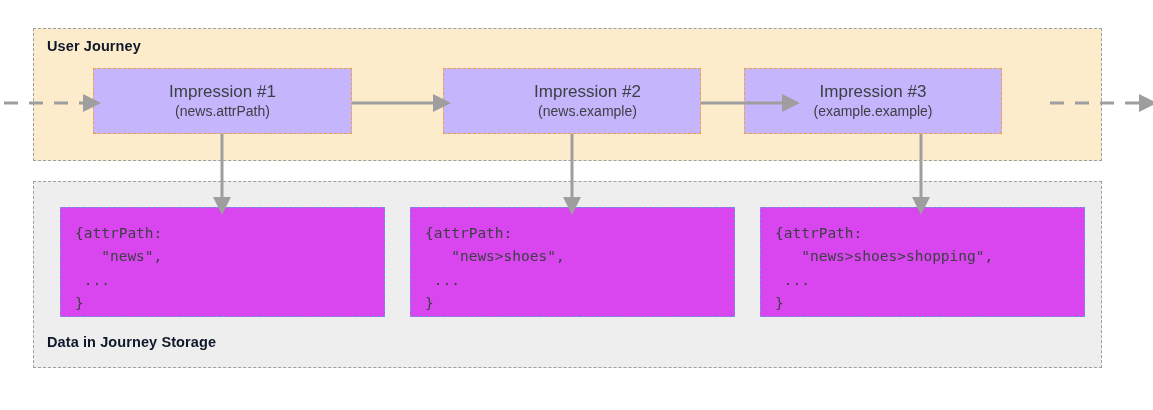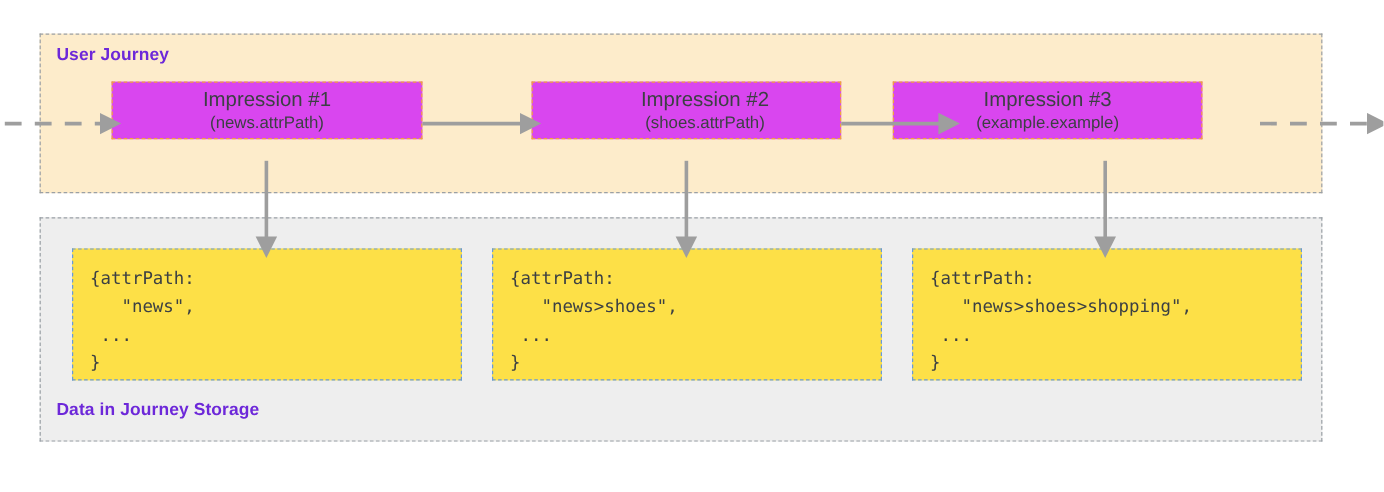--- a/index.html
+++ b/index.html
@@ -17,49 +17,49 @@
     background:#fdeccb;
     border:1px dashed #9aa0a6;
   }
   .panel-storage{
     left:33px;top:181px;width:1069px;height:187px;
     background:#eeeeee;
     border:1px dashed #9aa0a6;
   }
   .panel-label{
     position:absolute;
-    font-size:14.5px;font-weight:bold;color:#6d28d9;
+    font-size:14.5px;font-weight:bold;color:#0f172a;
     letter-spacing:.1px;white-space:nowrap;
   }
   .label-journey{left:47px;top:38px;}
   .label-storage{left:47px;top:334px;}
 
   
   .imp-box{
     position:absolute;box-sizing:border-box;
-    top:68px;height:48px;
-    background:#d946ef;
+    top:68px;height:66px;
+    background:#c4b5fd;
     border:1.5px dashed #f0a33c;
     display:flex;flex-direction:column;
     align-items:center;justify-content:center;
     line-height:1.22;
     text-align:right;
   }
   .imp-title{font-size:17px;color:#3c4043;white-space:nowrap;}
   .imp-sub{font-size:14px;color:#3c4043;white-space:nowrap;margin-top:1px;}
 
   .imp-1{left:93px;width:259px;}
   .imp-2{left:443px;width:258px;padding-left:31px;}
   .imp-3{left:744px;width:258px;}
 
   
   .code-box{
     position:absolute;box-sizing:border-box;
     top:207px;height:110px;
-    background:#fde047;
+    background:#d946ef;
     border:1.5px dashed #6699dd;
     padding:14px 0 0 14px;
   }
   .code-box pre{
     margin:0;
     font-family:"DejaVu Sans Mono","Liberation Mono",monospace;
     font-size:14.5px;line-height:1.62;color:#3c4043;
     white-space:pre;
   }
   .code-1{left:60px;width:325px;}
@@ -79,21 +79,21 @@
 
   <div class="panel panel-storage"></div>
   <div class="panel-label label-storage">Data in Journey Storage</div>
 
   <div class="imp-box imp-1">
     <div class="imp-title">Impression #1</div>
     <div class="imp-sub">(news.attrPath)</div>
   </div>
   <div class="imp-box imp-2">
     <div class="imp-title">Impression #2</div>
-    <div class="imp-sub">(shoes.attrPath)</div>
+    <div class="imp-sub">(news.example)</div>
   </div>
   <div class="imp-box imp-3">
     <div class="imp-title">Impression #3</div>
     <div class="imp-sub">(example.example)</div>
   </div>
 
   <div class="code-box code-1">
     <pre>{attrPath:
    "news",
  ...

